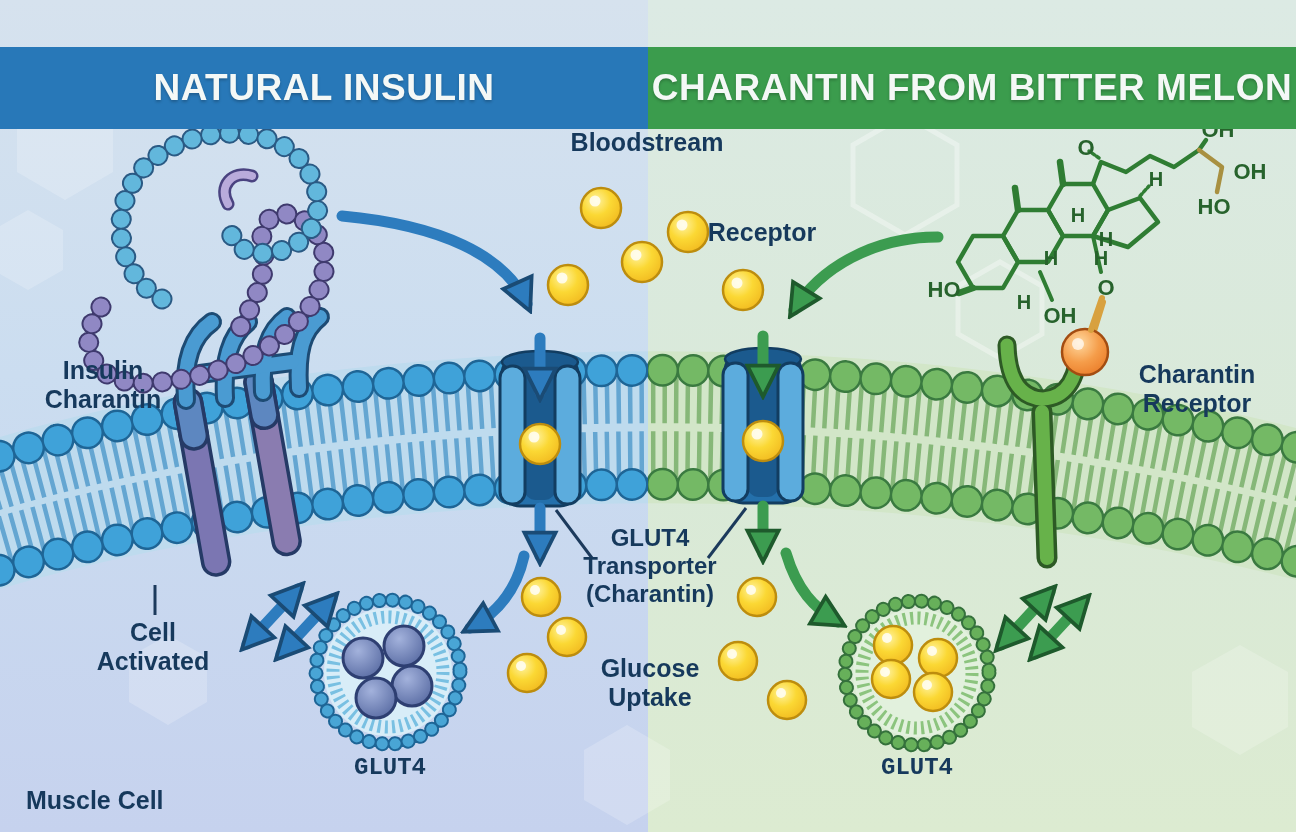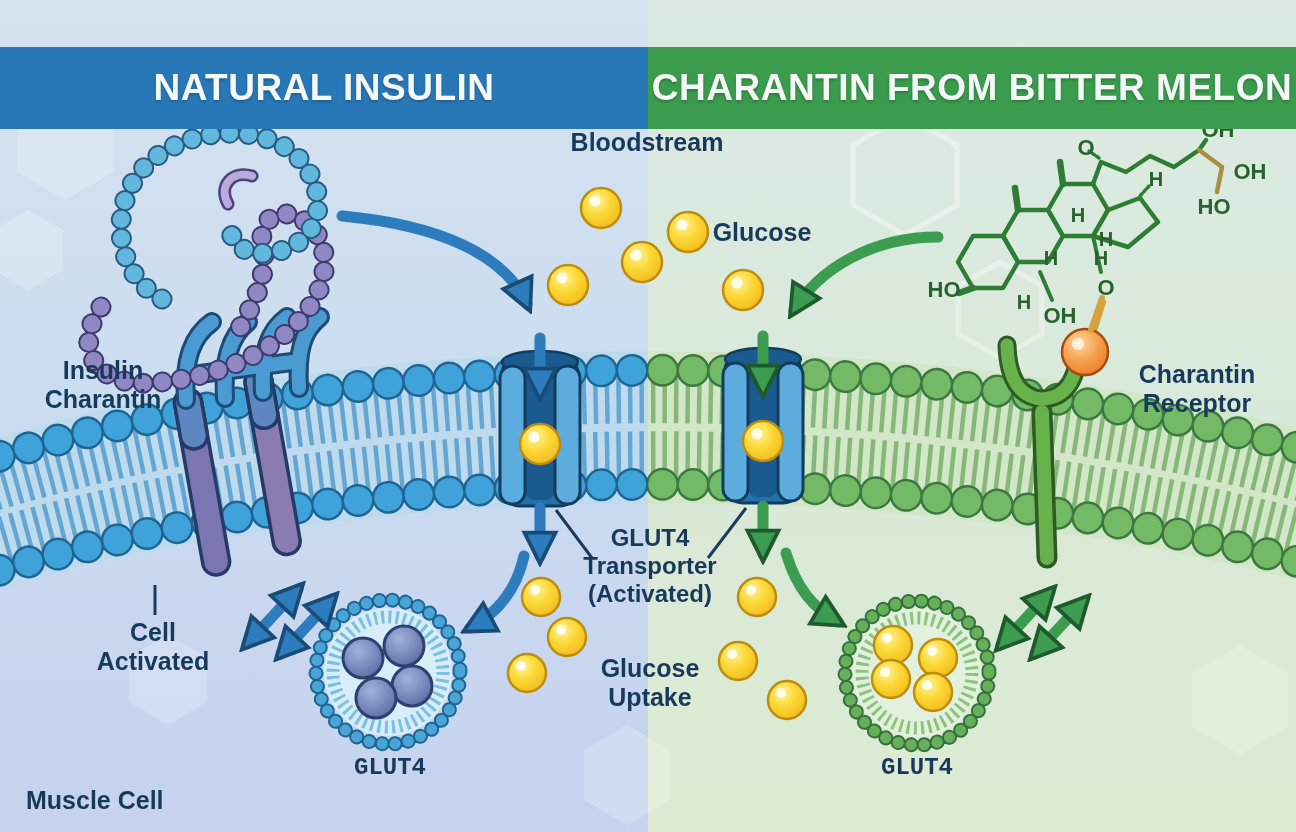--- a/index.html
+++ b/index.html
@@ -274,23 +274,23 @@
           <circle cx="932" cy="651" r="5" fill="rgba(255,255,255,.8)" stroke="none"></circle>
         <circle cx="891" cy="679" r="19" fill="url(#gGlu)"></circle>
           <circle cx="885" cy="672" r="5" fill="rgba(255,255,255,.8)" stroke="none"></circle>
         <circle cx="933" cy="692" r="19" fill="url(#gGlu)"></circle>
           <circle cx="927" cy="685" r="5" fill="rgba(255,255,255,.8)" stroke="none"></circle>
       </g>
     </g>
   </svg>
 
   <div class="lbl" style="left:537px;top:128px;width:220px;">Bloodstream</div>
-  <div class="lbl" style="left:692px;top:218px;width:140px;">Glucose</div>
+  <div class="lbl" style="left:692px;top:218px;width:140px;">Receptor</div>
   <div class="lbl" style="left:33px;top:356px;width:140px;">Insulin Charantin</div>
   <div class="lbl" style="left:78px;top:618px;width:150px;">Cell Activated</div>
   <div class="lbl lbl-left" style="left:26px;top:786px;width:220px;">Muscle Cell</div>
-  <div class="lbl" style="left:565px;top:524px;width:170px;font-size:24px;">GLUT4 Transporter (Activated)</div>
+  <div class="lbl" style="left:565px;top:524px;width:170px;font-size:24px;">GLUT4 Transporter (Charantin)</div>
   <div class="lbl" style="left:590px;top:654px;width:120px;">Glucose Uptake</div>
   <div class="lbl lbl-big" style="left:330px;top:754px;width:120px;">GLUT4</div>
   <div class="lbl lbl-big" style="left:857px;top:754px;width:120px;">GLUT4</div>
   <div class="lbl" style="left:1122px;top:360px;width:150px;">Charantin Receptor</div>
 
 </div>
 
 </body></html>

